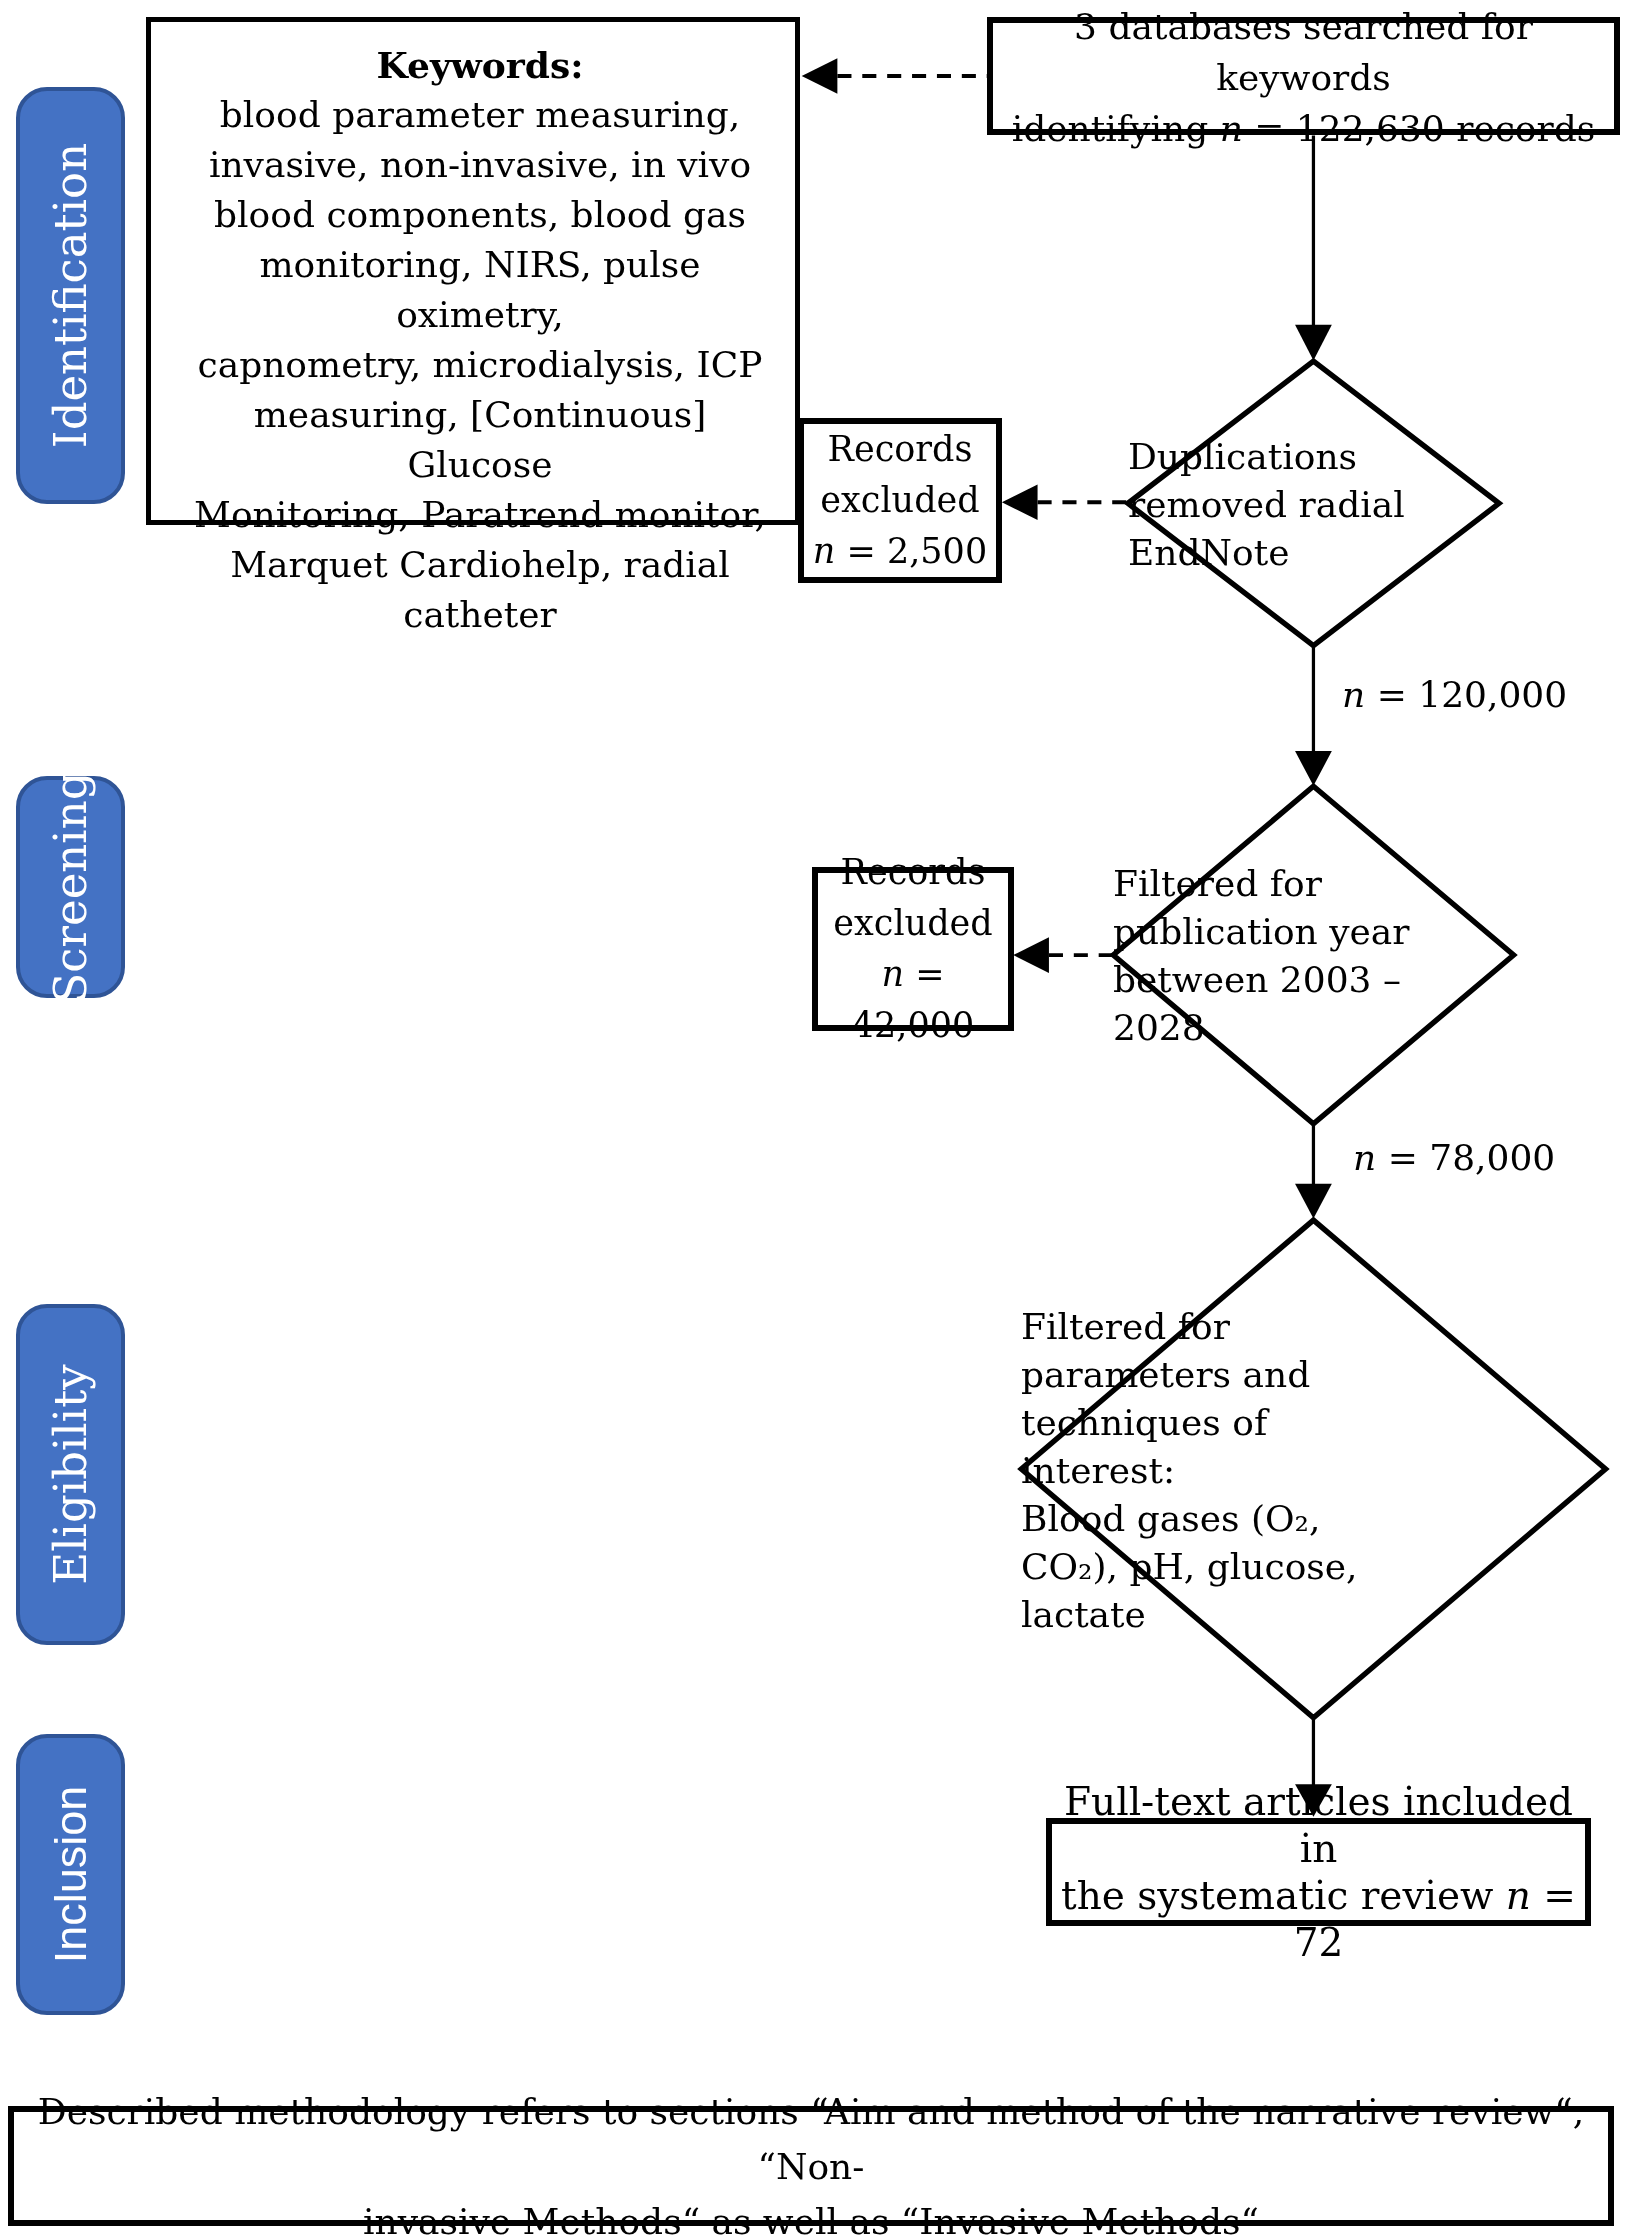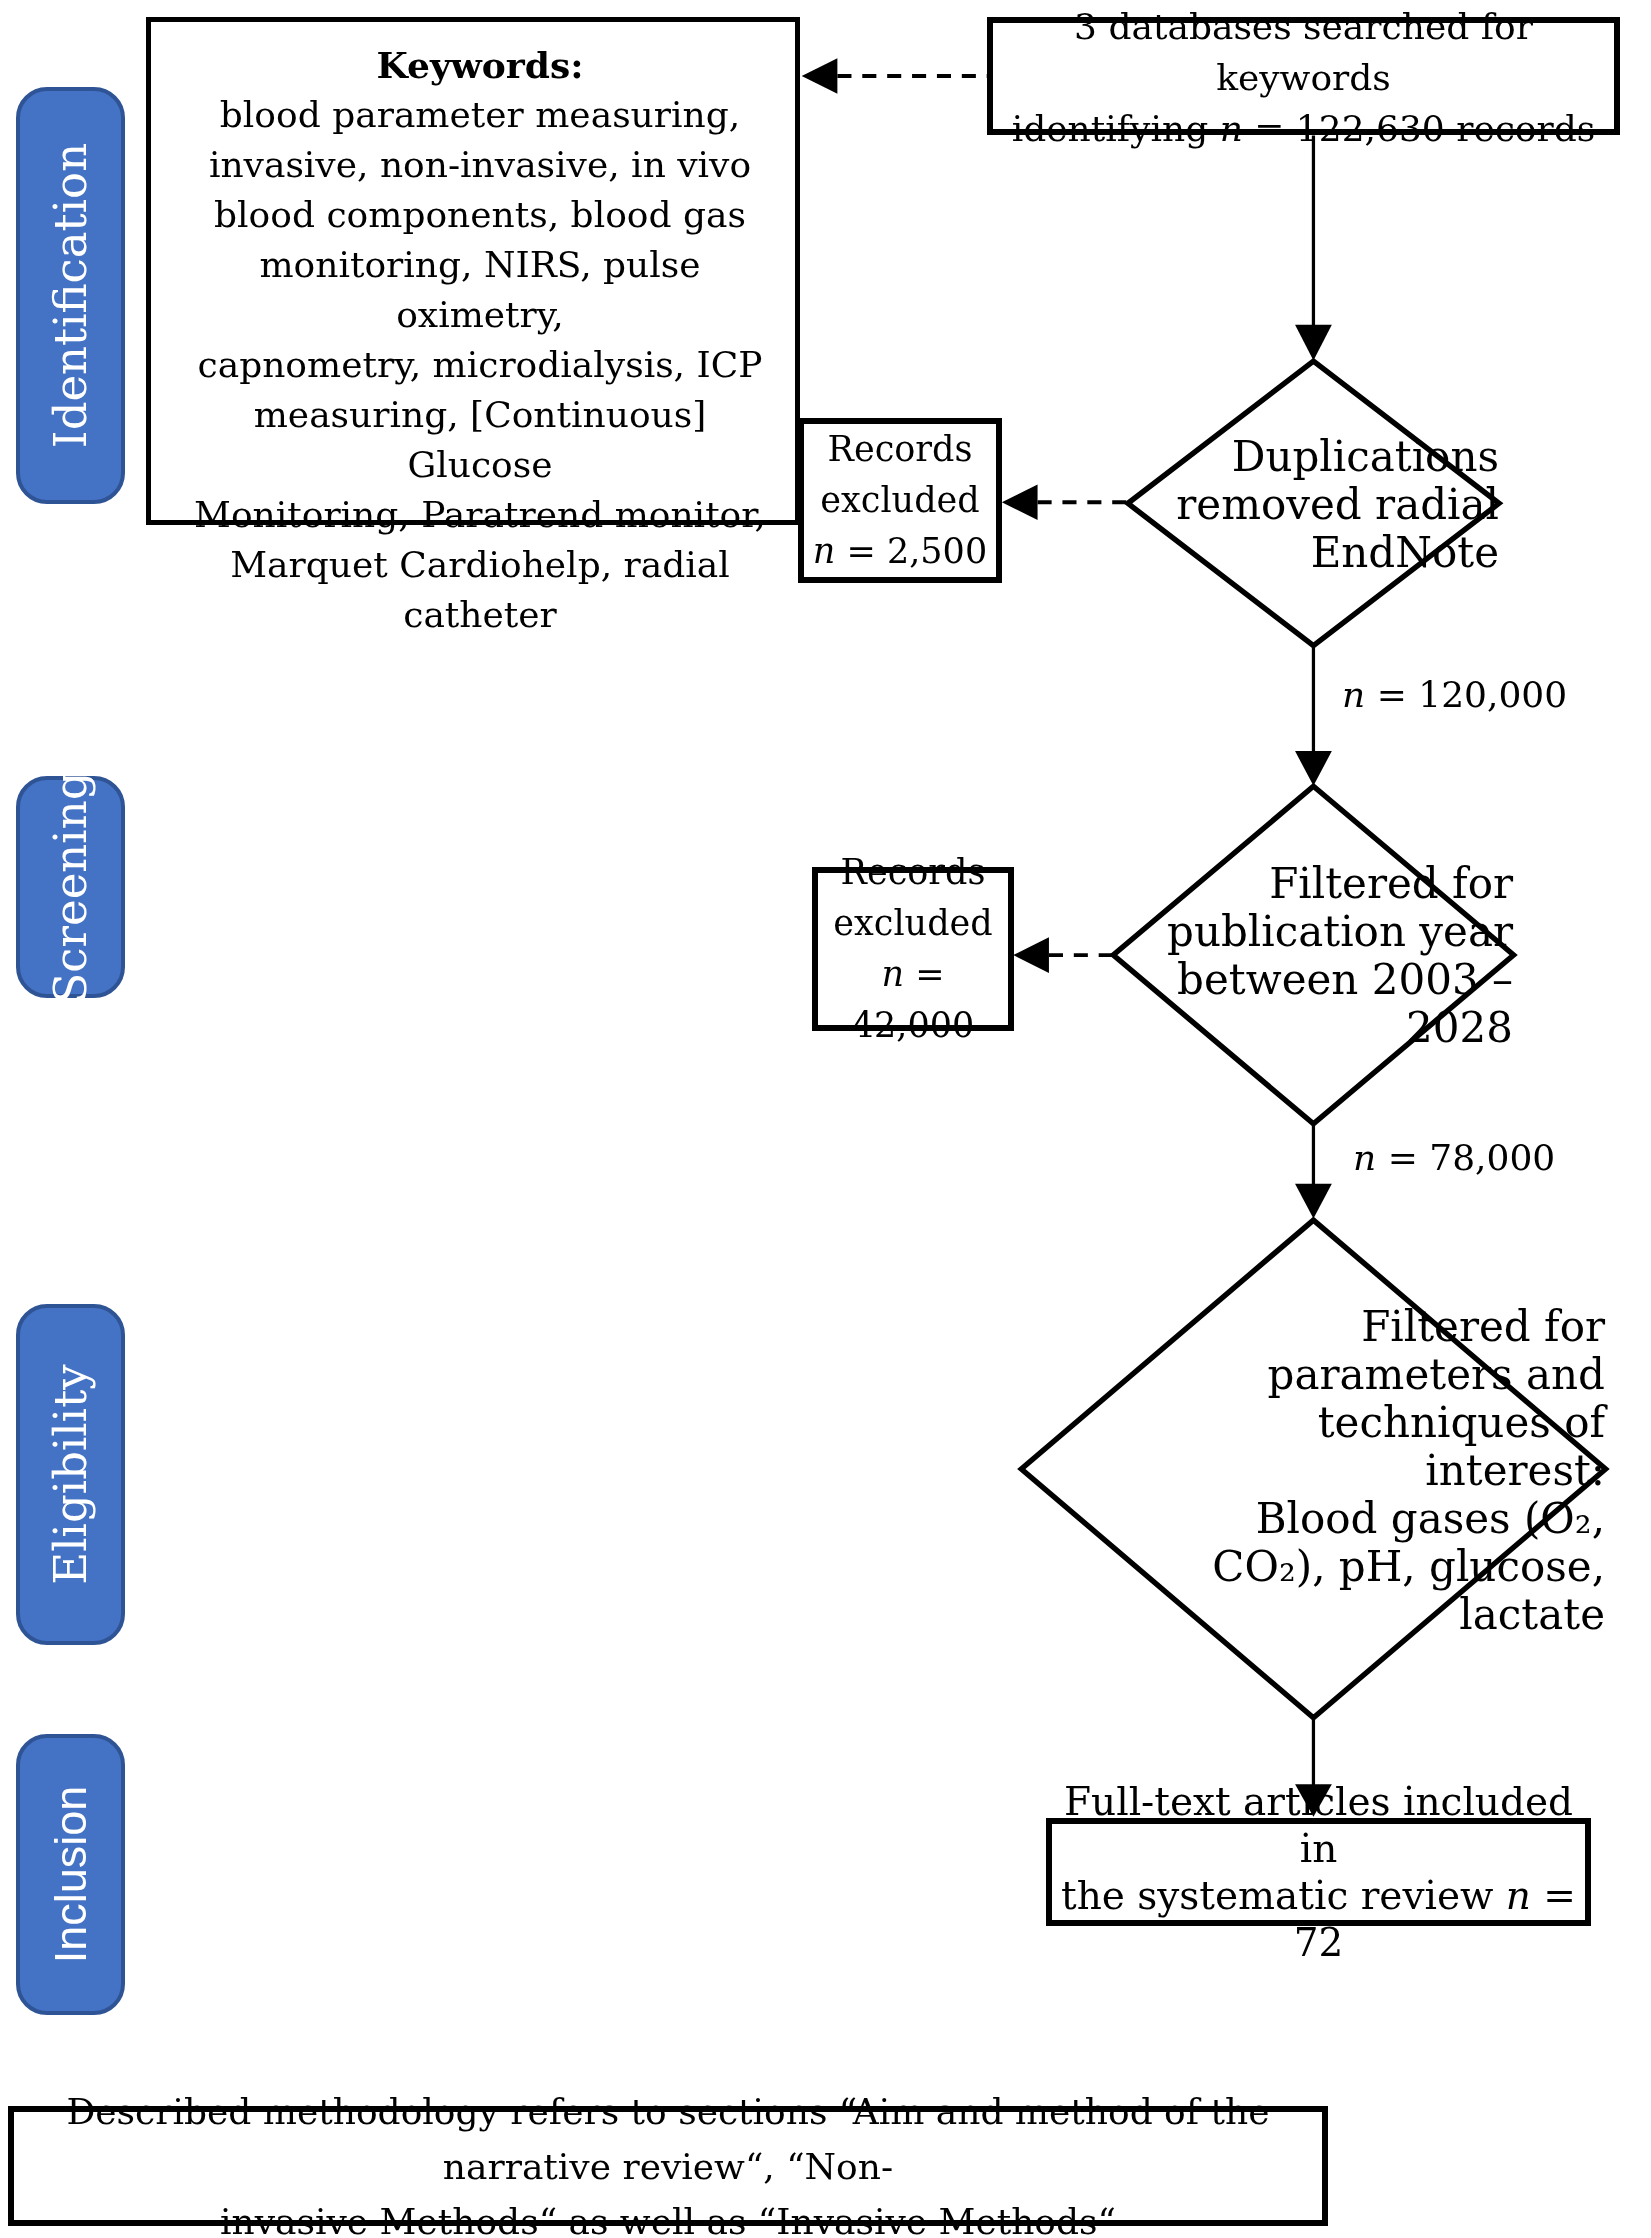--- a/index.html
+++ b/index.html
@@ -26,22 +26,22 @@
     transform:rotate(-90deg);white-space:nowrap;color:#ffffff;
     font-size:45px;line-height:45px;
   }
   .pill.sans span{font-family:"Liberation Sans","DejaVu Sans",sans-serif;}
   .kwbox{
     position:absolute;z-index:2;background:#fff;border:5.4px solid #000;
     padding:18.4px 16px 0 30px;font-size:36px;line-height:50px;text-align:center;
   }
   .kwtitle{font-weight:bold;}
   .dtext{
-    position:absolute;z-index:3;text-align:right;
-    font-size:42px;line-height:48px;
+    position:absolute;z-index:3;text-align:left;
+    font-size:36px;line-height:48px;
   }
   .rec{font-size:35px;line-height:51px;}
   .flowlabel{position:absolute;z-index:3;font-size:36px;white-space:nowrap;}
   .nvar{font-style:italic;}
   .topbox{font-size:36px;line-height:51px;padding-top:2.2px;}
   .finalbox{font-size:39px;line-height:47px;}
   .footbox{font-size:36px;line-height:55px;}
 </style>
 </head>
 <body>
@@ -148,19 +148,19 @@
     <div>Blood gases (O₂,</div>
     <div>CO₂), pH, glucose,</div>
     <div>lactate</div>
   </div>
 
   <div class="box center-col finalbox" style="left:1046px;top:1818px;width:545px;height:108px;">
     <div>Full-text articles included in</div>
     <div><span>the systematic review </span><span class="nvar">n</span><span> = 72</span></div>
   </div>
 
-  <div class="box center-col footbox" style="left:8px;top:2106px;width:1320px;height:120px;">
+  <div class="box center-col footbox" style="left:8px;top:2106px;width:1606px;height:120px;">
     <div>Described methodology refers to sections “Aim and method of the narrative review“, “Non-</div>
     <div>invasive Methods“ as well as “Invasive Methods“</div>
   </div>
 
 </div>
 
 
 </body></html>

